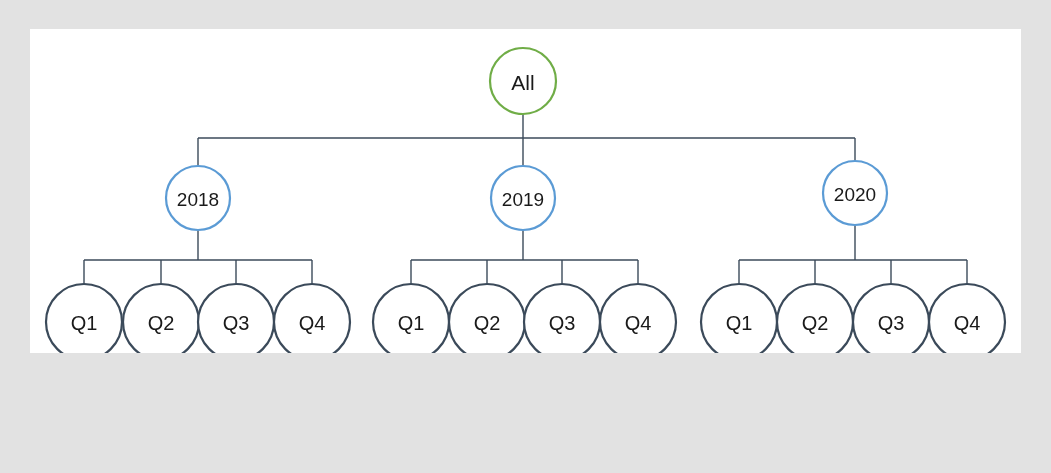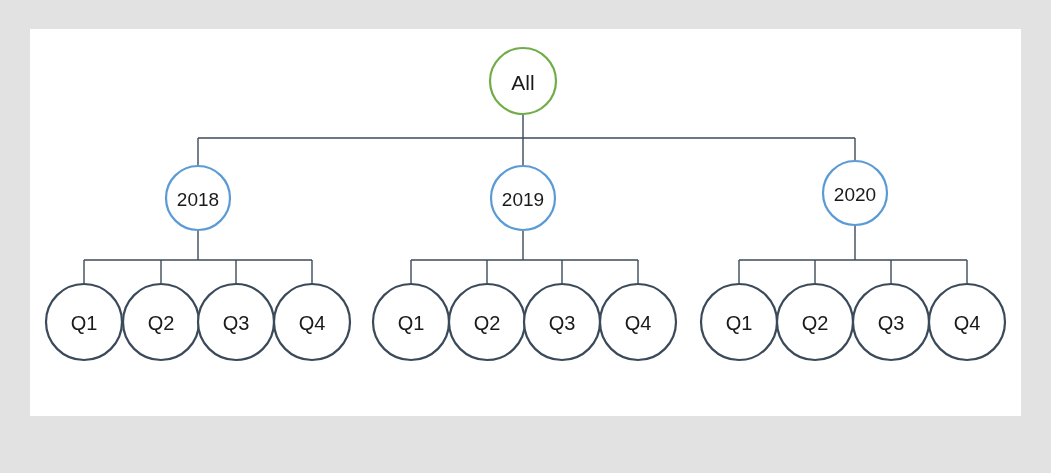--- a/index.html
+++ b/index.html
@@ -5,21 +5,21 @@
 <style>
   html, body {
     margin: 0;
     padding: 0;
     background: #e2e2e2;
     font-family: "Liberation Sans", sans-serif;
   }
   #page {
     position: relative;
     width: 1051px;
-    height: 416px;
+    height: 353px;
     background: #e2e2e2;
     overflow: hidden;
   }
   #canvas {
     position: absolute;
     left: 30px;
     top: 29px;
     width: 991px;
     height: 412px;
     background: #ffffff;

